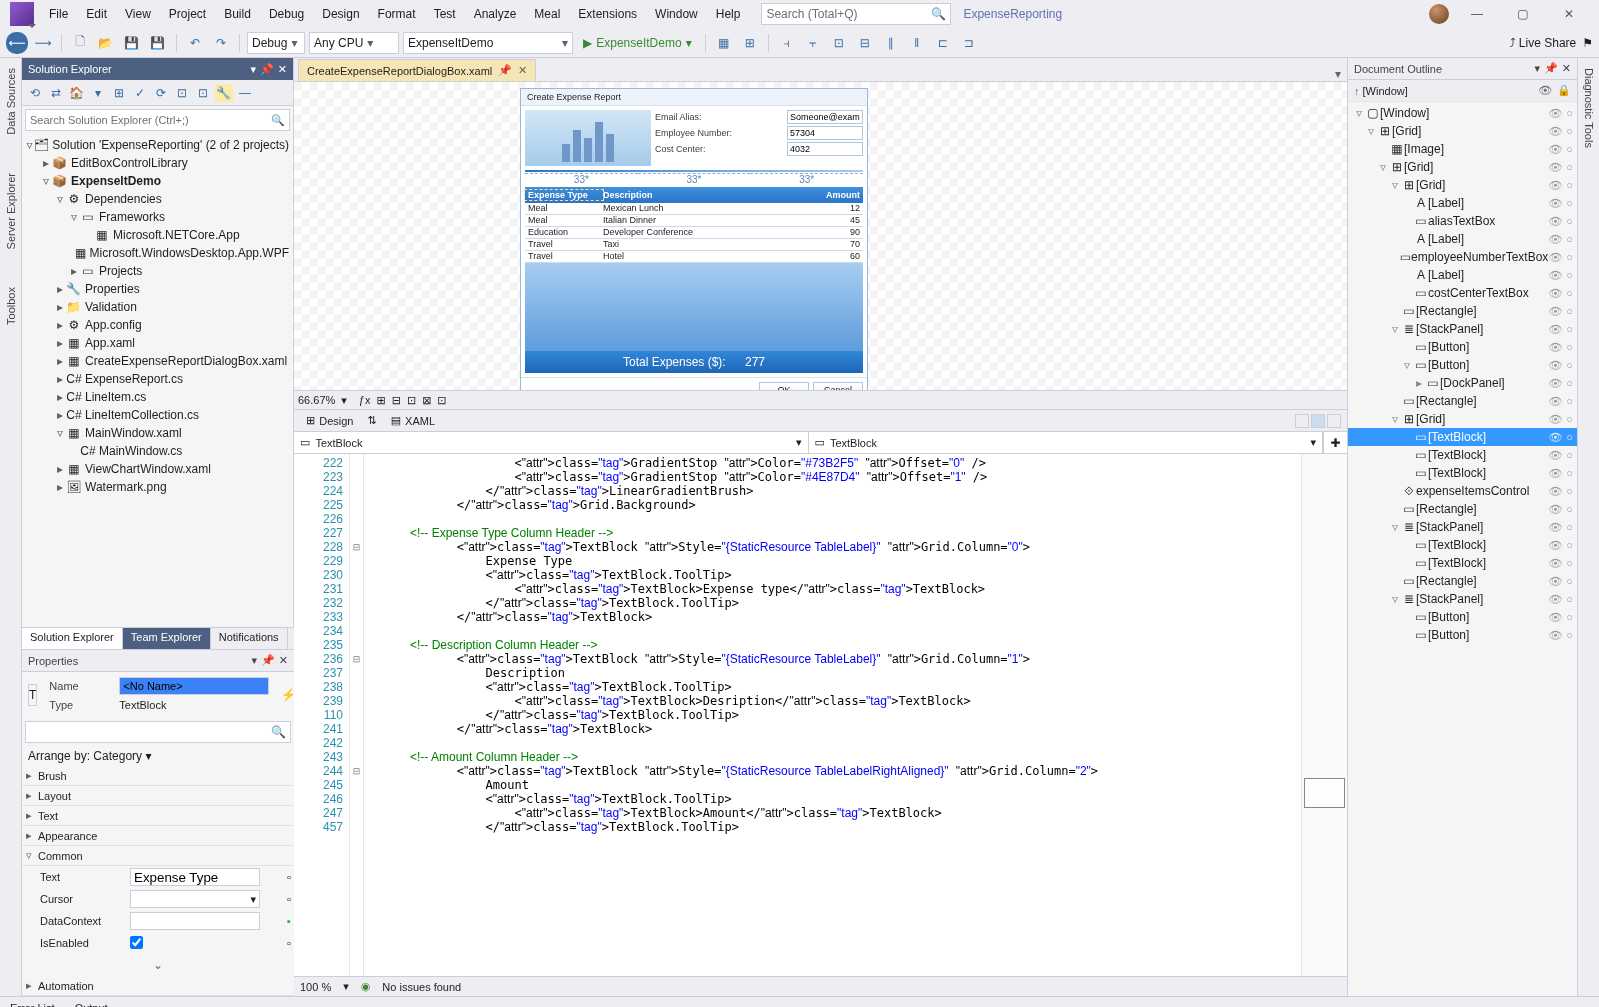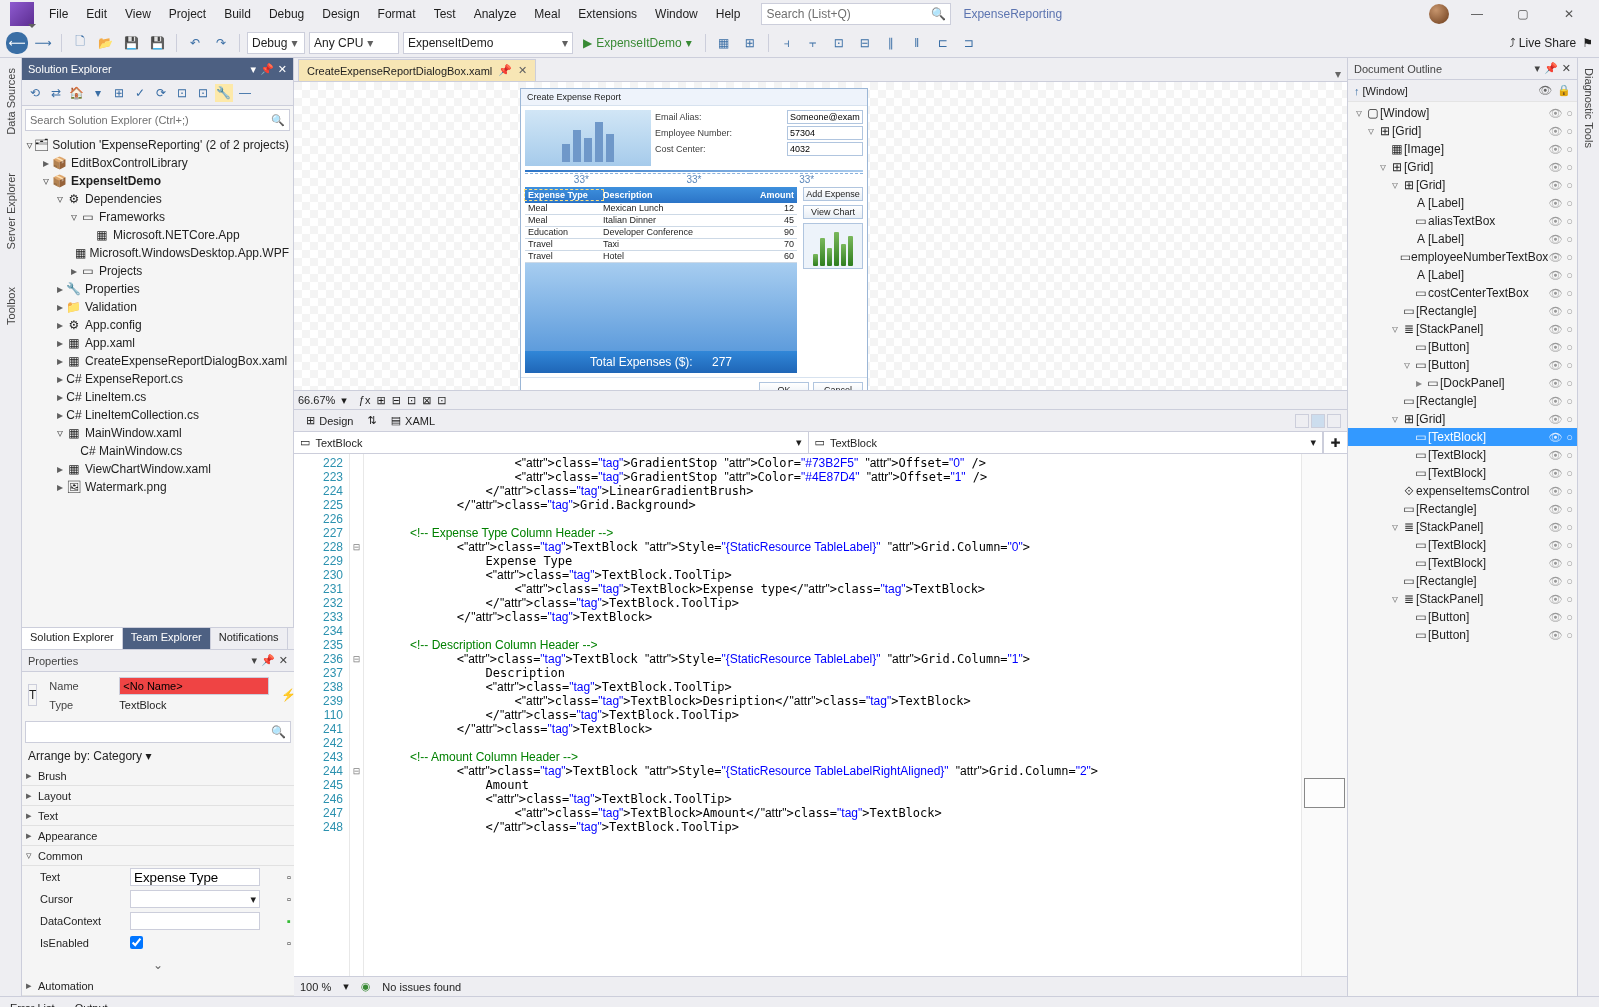--- a/index.html
+++ b/index.html
@@ -46,21 +46,21 @@
   .tree .ic{width:16px;text-align:center;margin-right:3px;}
   .tree .bold{font-weight:bold;}
   .sol-tabs{height:22px;display:flex;border-top:1px solid #cccedb;background:#eeeef2;}
   .sol-tabs .t{padding:3px 8px;font-size:11px;border-right:1px solid #cccedb;}
   .sol-tabs .t.active{background:#fff;}
   .sol-tabs .t.sel{background:#4d6082;color:#fff;}
   
   .props{flex:0 0 310px;border-top:1px solid #cccedb;background:#f5f5f5;display:flex;flex-direction:column;}
   .prop-row{display:flex;align-items:center;height:22px;padding:0 6px;font-size:11px;border-bottom:1px solid #eee;}
   .prop-row .k{width:70px;color:#444;}
-  .prop-row input,.prop-row .val{flex:1;height:18px;border:1px solid #cccedb;background:#ef4444;padding:0 3px;font-size:11px;}
+  .prop-row input,.prop-row .val{flex:1;height:18px;border:1px solid #cccedb;background:#3b82f6;padding:0 3px;font-size:11px;}
   .prop-row .plain{border:none;background:transparent;}
   .prop-search{height:22px;margin:3px;border:1px solid #cccedb;background:#fff;display:flex;align-items:center;justify-content:flex-end;padding:0 4px;}
   .prop-cats{flex:1;overflow:auto;}
   .prop-cat{height:20px;display:flex;align-items:center;padding:0 4px;font-size:11px;border-bottom:1px solid #e1e1e1;}
   .prop-cat .tw{width:12px;color:#606060;}
   .prop-field{display:flex;align-items:center;height:22px;padding-left:18px;font-size:11px;}
   .prop-field .k{width:90px;}
   .prop-field .v{flex:1;}
   .prop-field input[type=text]{width:130px;height:18px;border:1px solid #cccedb;padding:0 3px;}
   .prop-field .box{width:130px;height:18px;border:1px solid #cccedb;background:#fff;display:flex;align-items:center;}
@@ -147,21 +147,21 @@
       <span class="mi">Design</span>
       <span class="mi">Format</span>
       <span class="mi">Test</span>
       <span class="mi">Analyze</span>
       <span class="mi">Meal</span>
       <span class="mi">Extensions</span>
       <span class="mi">Window</span>
       <span class="mi">Help</span>
     </div>
   <div class="search-box">
-    <span class="ph">Search (List+Q)</span>
+    <span class="ph">Search (Total+Q)</span>
     <span>🔍</span>
   </div>
   <span class="solution-name">ExpenseReporting</span>
   <div class="titlebar-right">
     <div class="avatar"></div>
     <div class="win-btn">—</div>
     <div class="win-btn">▢</div>
     <div class="win-btn">✕</div>
   </div>
 </div>
@@ -526,32 +526,20 @@
                 </div>
                 <div class="r">
                   <div class="c1">Travel</div>
                   <div class="c2">Hotel</div>
                   <div class="c3">60</div>
                 </div>
               </div>
             <div class="dlg-fill"></div>
             <div class="dlg-total"><span>Total Expenses ($):</span>&nbsp;<span>277</span></div>
           </div>
-          <div class="dlg-right">
-            <div class="dlg-btn">Add Expense</div>
-            <div class="dlg-btn">View Chart</div>
-            <div class="mini-chart">
-              <div class="b" style="height:12px;"></div>
-                <div class="b" style="height:28px;"></div>
-                <div class="b" style="height:18px;"></div>
-                <div class="b" style="height:34px;"></div>
-                <div class="b" style="height:22px;"></div>
-                <div class="b" style="height:30px;"></div>
-            </div>
-          </div>
         </div>
         <div class="dlg-foot">
           <div class="foot-btn">OK</div>
           <div class="foot-btn">Cancel</div>
         </div>
       </div>
     </div>
 
     <div class="design-toolbar">
       <span>66.67%</span>
@@ -599,21 +587,21 @@
           <div class="ln">238</div>
           <div class="ln">239</div>
           <div class="ln">110</div>
           <div class="ln">241</div>
           <div class="ln">242</div>
           <div class="ln">243</div>
           <div class="ln">244</div>
           <div class="ln">245</div>
           <div class="ln">246</div>
           <div class="ln">247</div>
-          <div class="ln">248</div>
+          <div class="ln">457</div>
         </div>
       <div class="fold" id="fold">
           <div class="m"></div>
           <div class="m"></div>
           <div class="m"></div>
           <div class="m"></div>
           <div class="m"></div>
           <div class="m"></div>
           <div class="m">⊟</div>
           <div class="m"></div>

